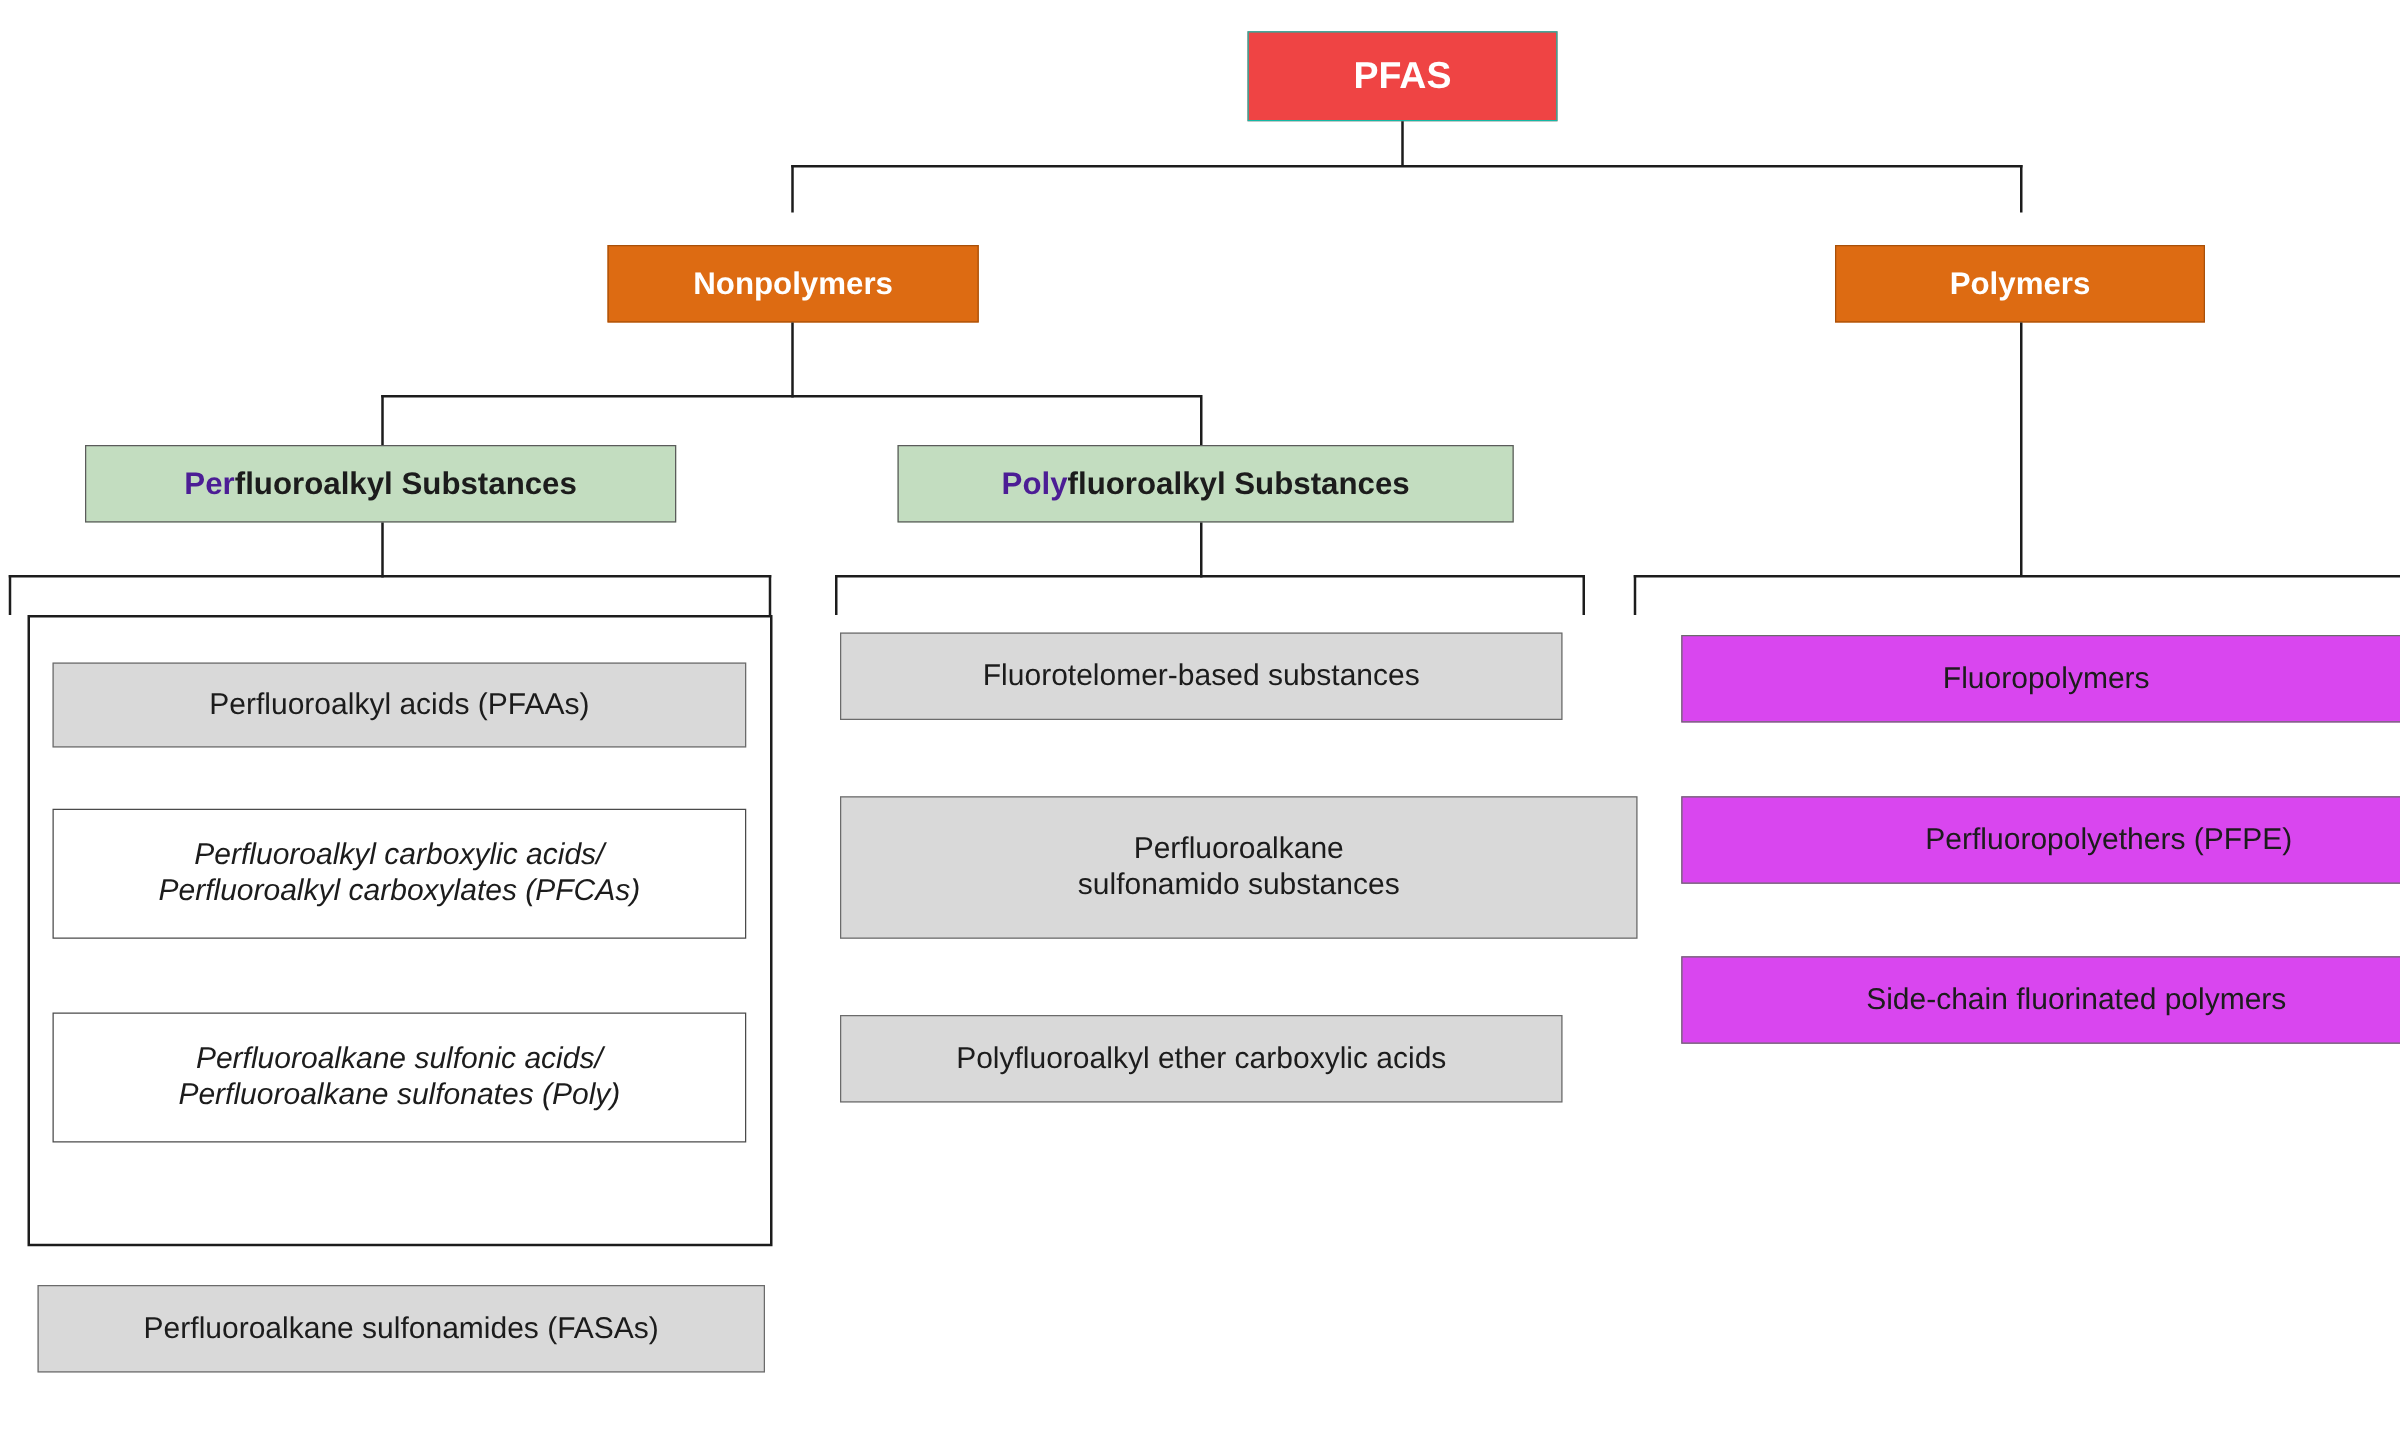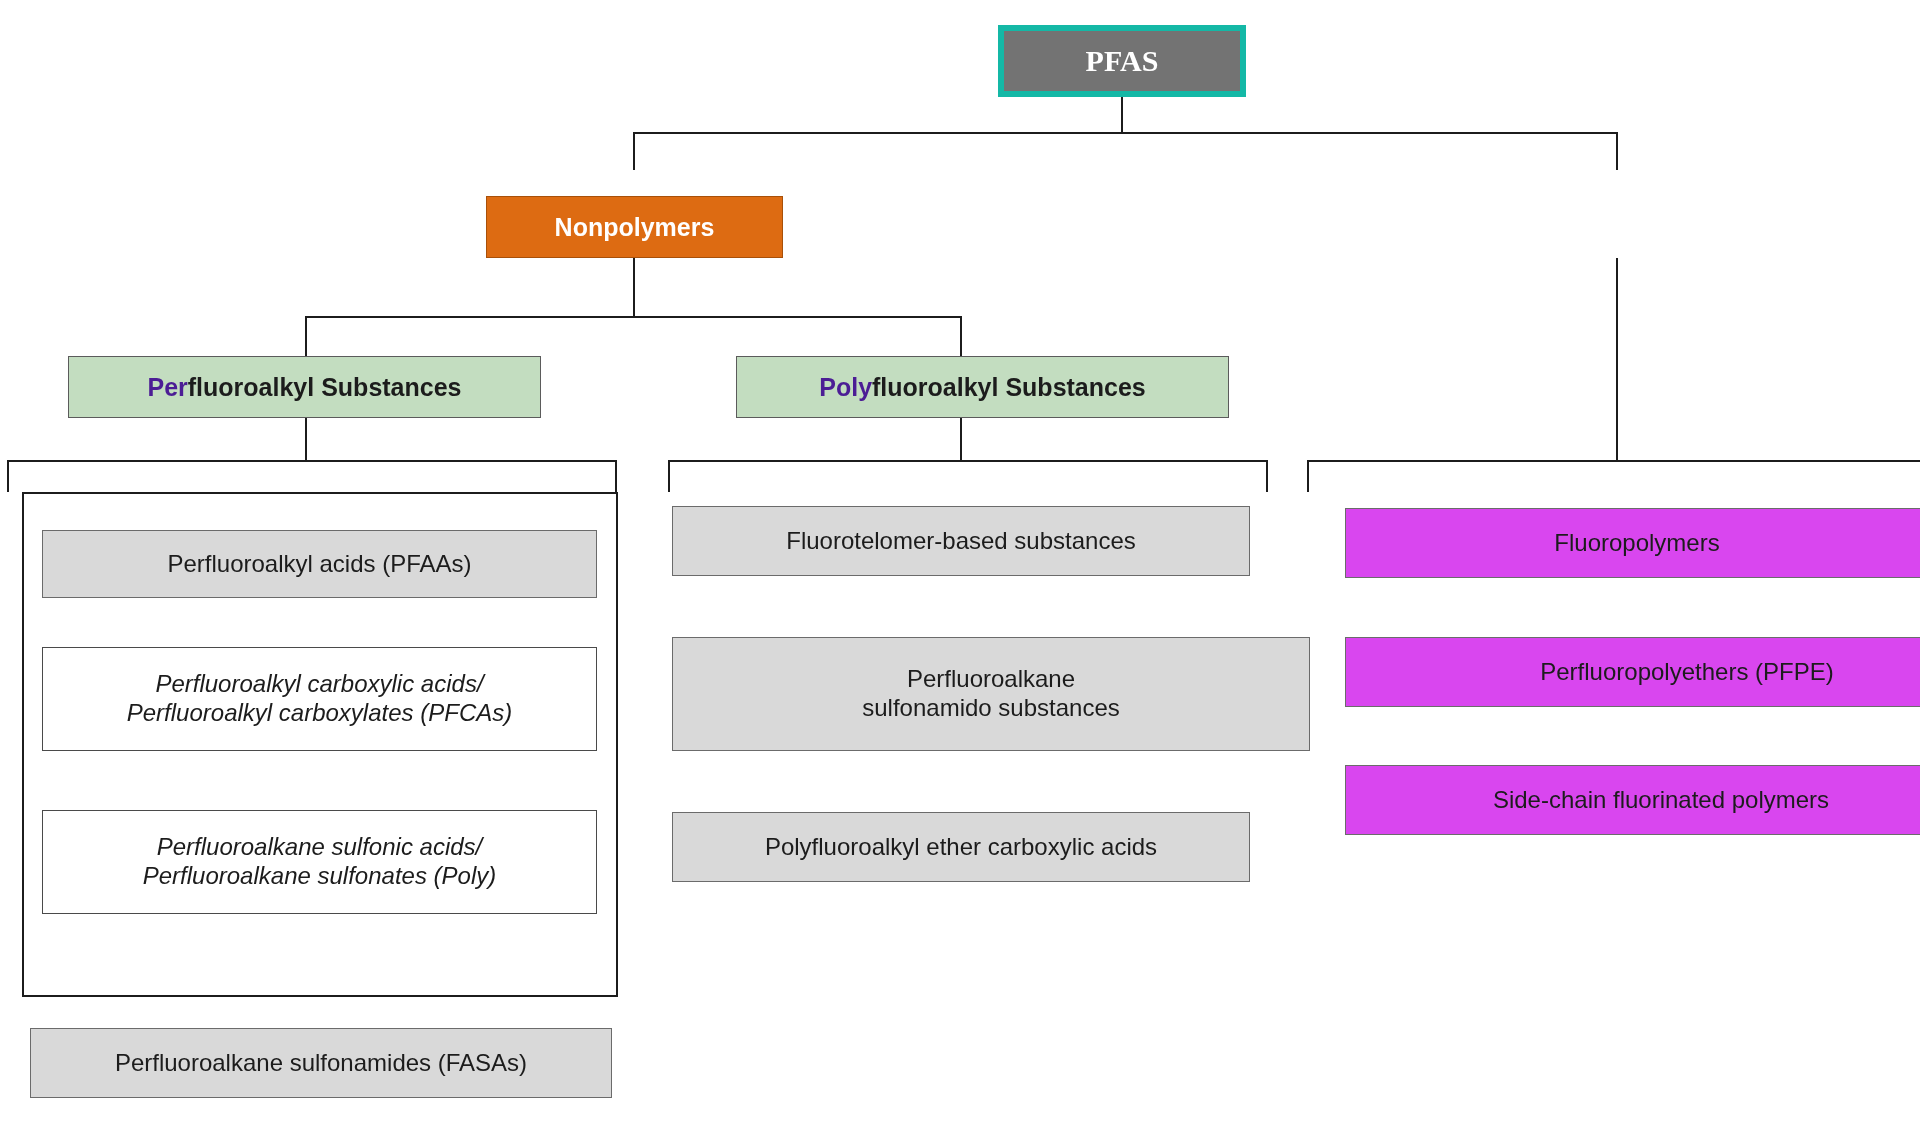--- a/index.html
+++ b/index.html
@@ -24,26 +24,25 @@
   .node {
     position: absolute;
     box-sizing: border-box;
     display: flex;
     align-items: center;
     justify-content: center;
     text-align: center;
     line-height: 1.2;
   }
   .node-root {
-    background: #737373;
-    border: 6px solid #14b8a6;
+    background: #ef4444;
+    border: 1px solid #14b8a6;
     color: #ffffff;
     font-weight: bold;
     font-size: 30px;
-    font-family: Liberation Serif, serif;
   }
   .node-level1 {
     background: #dd6b12;
     border: 1px solid #a85009;
     color: #ffffff;
     font-weight: bold;
     font-size: 25px;
   }
   .node-level2 {
     background: #c3ddc0;
@@ -98,32 +97,35 @@
   </div>
 
   <div class="connector vline" style="left:1121px; top:97px; height:36px;"></div>
   <div class="connector hline" style="left:633px; top:132px; width:985px;"></div>
   <div class="connector vline" style="left:633px; top:132px; height:38px;"></div>
   <div class="connector vline" style="left:1616px; top:132px; height:38px;"></div>
 
   <div class="node node-level1" style="left:486px; top:196px; width:297px; height:62px;">
     <span>Nonpolymers</span>
   </div>
+  <div class="node node-level1" style="left:1468px; top:196px; width:296px; height:62px;">
+    <span>Polymers</span>
+  </div>
 
   <div class="connector vline" style="left:633px; top:258px; height:60px;"></div>
   <div class="connector hline" style="left:305px; top:316px; width:656px;"></div>
   <div class="connector vline" style="left:305px; top:316px; height:42px;"></div>
   <div class="connector vline" style="left:960px; top:316px; height:42px;"></div>
 
   <div class="node node-level2" style="left:68px; top:356px; width:473px; height:62px;">
     <span>
       <span class="prefix-hl">Per</span><span>fluoroalkyl Substances</span>
     </span>
   </div>
-  <div class="node node-level2" style="left:718px; top:356px; width:493px; height:62px;margin-left:18px;">
+  <div class="node node-level2" style="left:718px; top:356px; width:493px; height:62px;">
     <span>
       <span class="prefix-hl">Poly</span><span>fluoroalkyl Substances</span>
     </span>
   </div>
 
   <div class="connector vline" style="left:305px; top:418px; height:44px;"></div>
   <div class="connector hline" style="left:7px; top:460px; width:610px;"></div>
   <div class="connector vline" style="left:7px; top:460px; height:32px;"></div>
   <div class="connector vline" style="left:615px; top:460px; height:32px;"></div>
 

